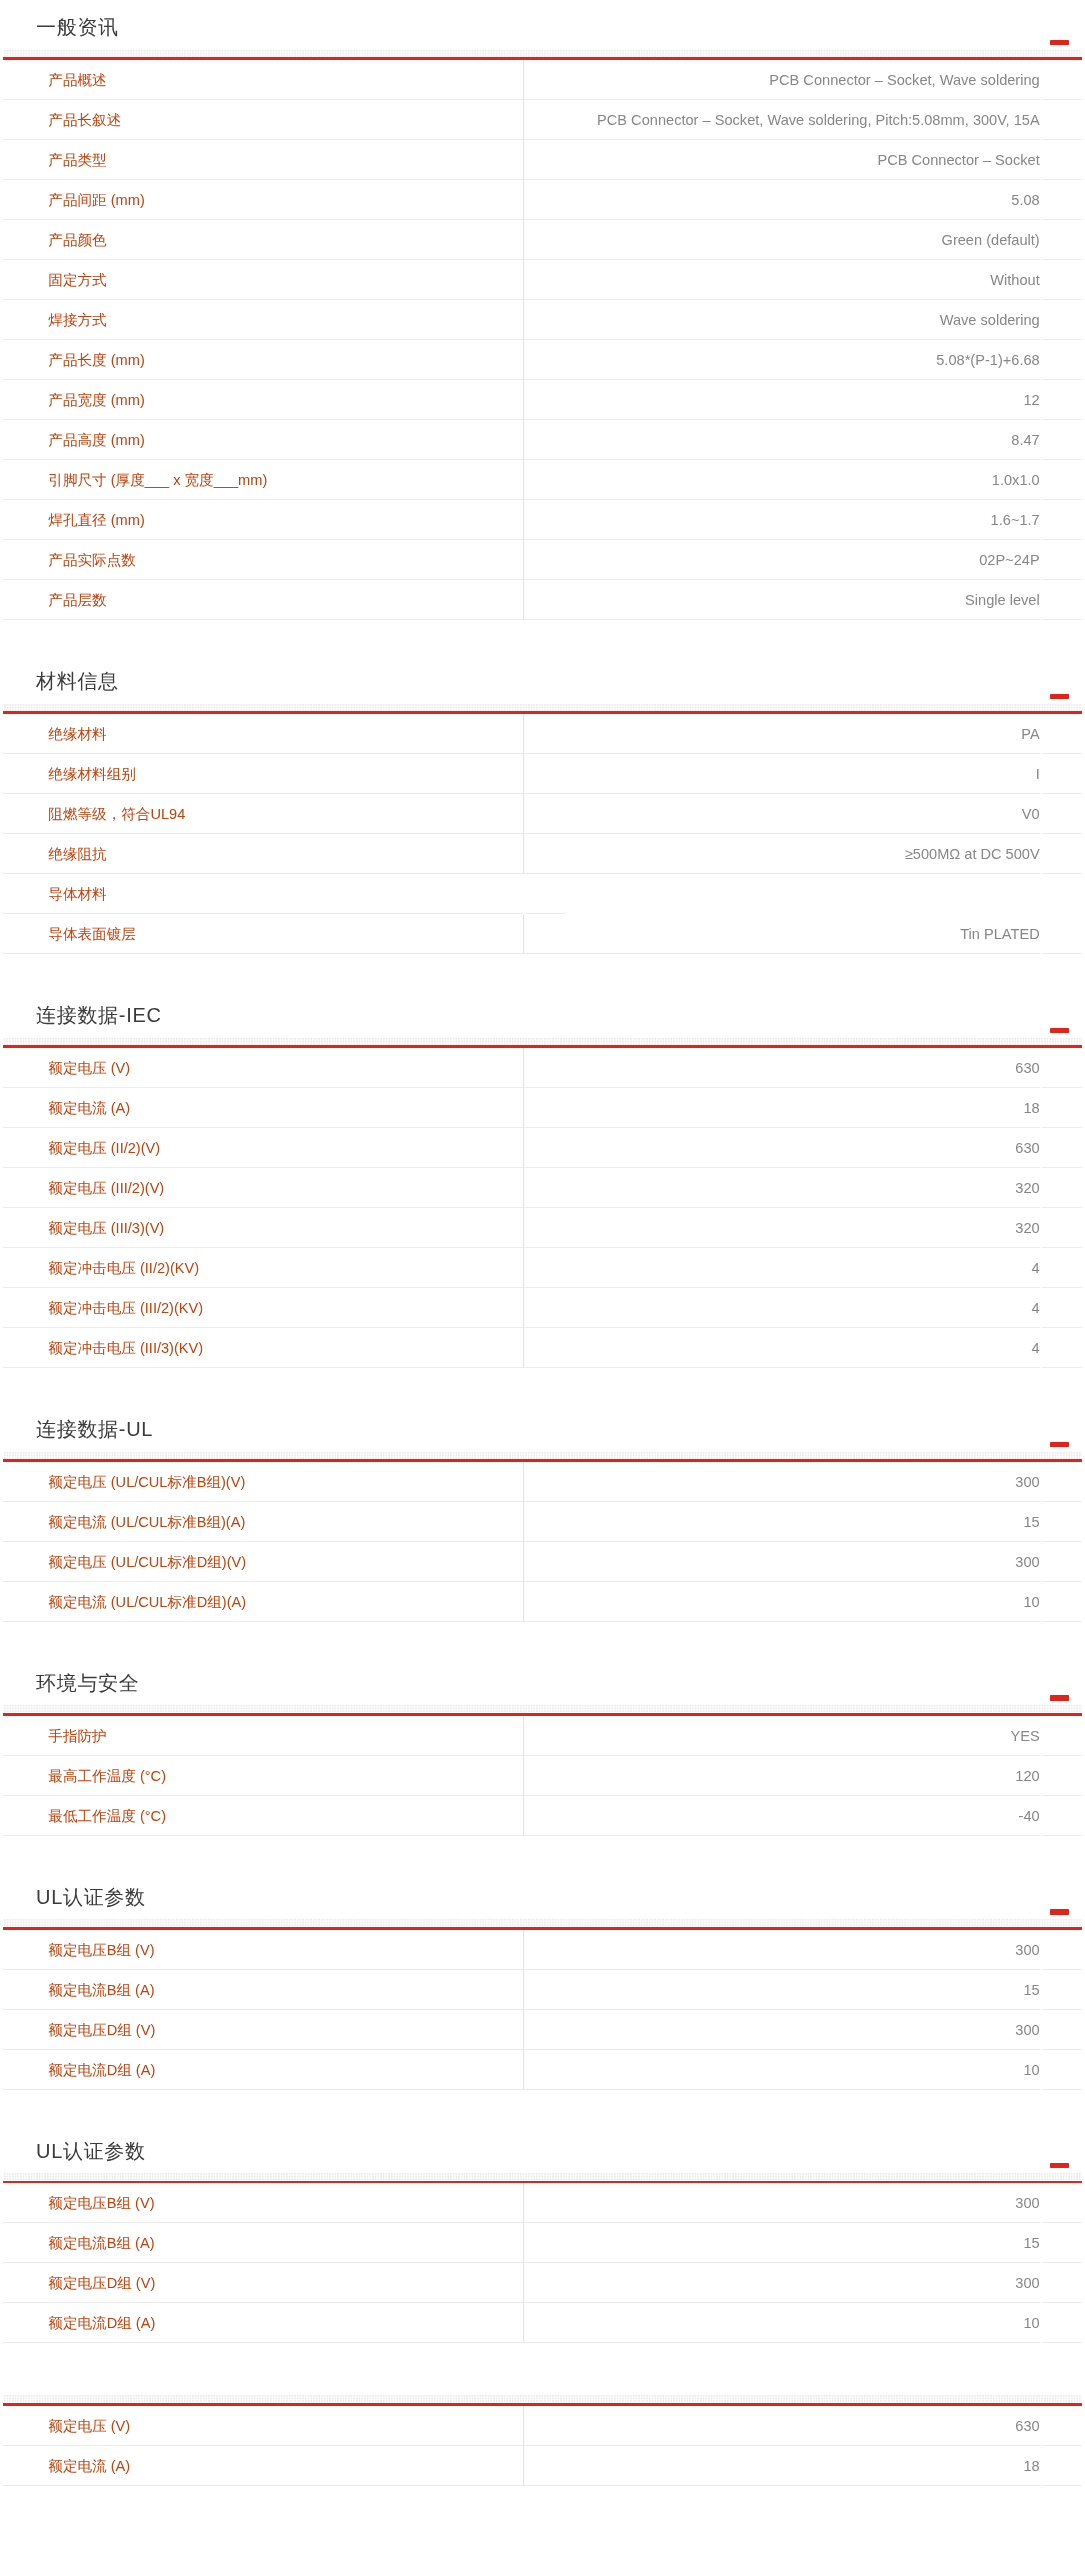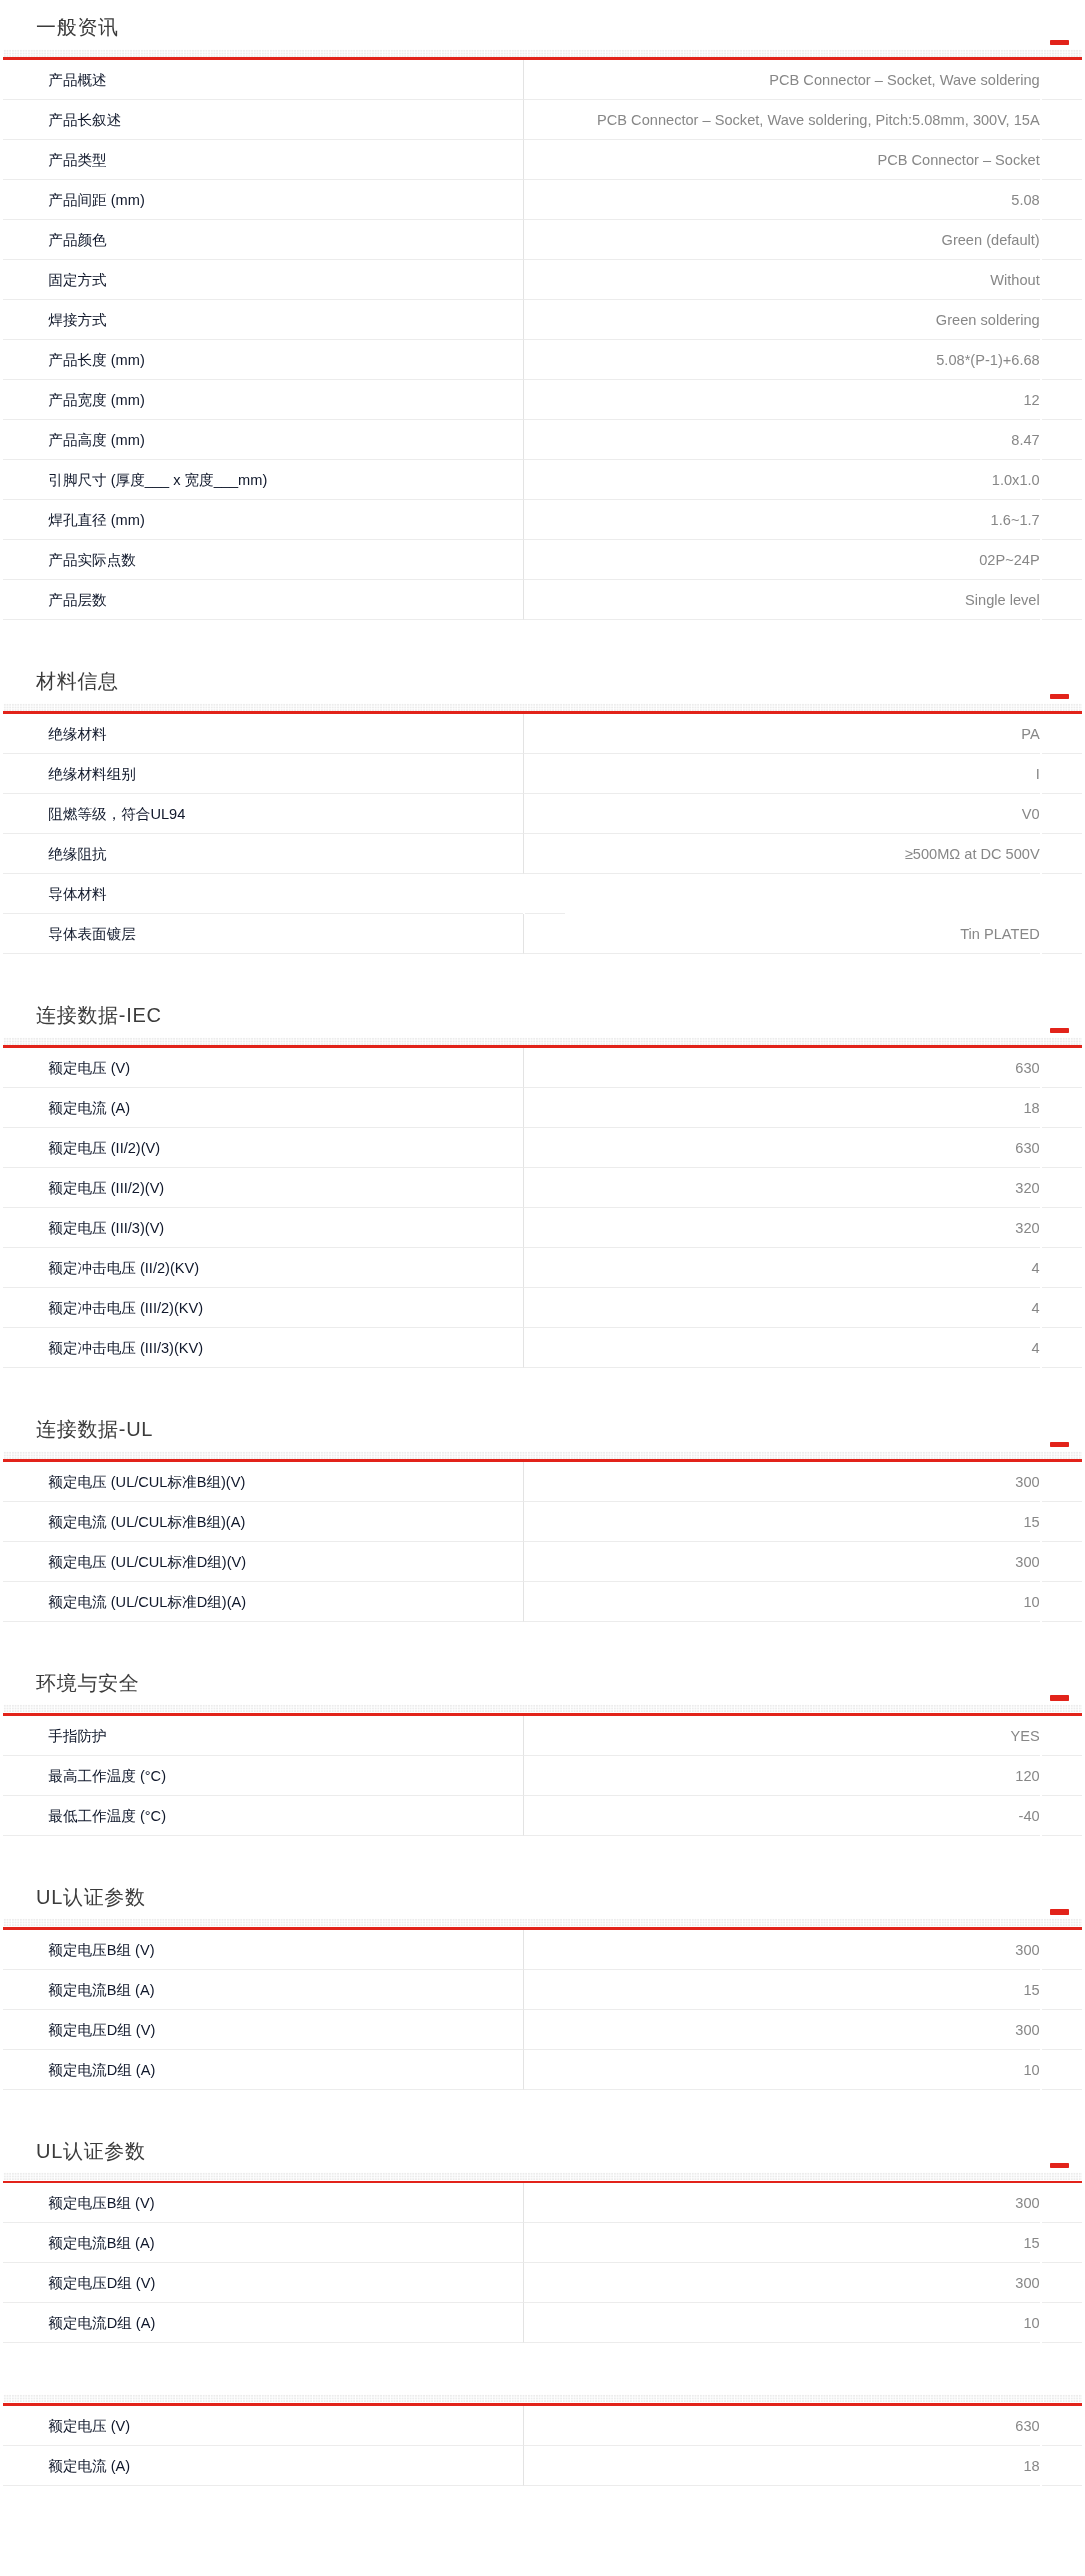--- a/index.html
+++ b/index.html
@@ -56,21 +56,21 @@
     line-height: 40px;
     border-bottom: 1.3px solid #ececec;
     box-sizing: border-box;
     white-space: nowrap;
     overflow: hidden;
   }
   .cell-label {
     flex: 0 0 520px;
     padding-left: 45px;
     font-size: 14.6px;
-    color: #0f172a;
+    color: #c2410c;
   }
   .cell-value {
     flex: 1 1 auto;
     border-left: 1.3px solid #e3e3e3;
     text-align: right;
     font-size: 14.6px;
     color: #878787;
   }
   .cell-filler {
     flex: 0 0 40px;
@@ -120,21 +120,21 @@
   </div>
 
   <div class="spec-row">
     <div class="cell-label">固定方式</div>
     <div class="cell-value">Without</div>
     <div class="cell-filler"></div>
   </div>
 
   <div class="spec-row">
     <div class="cell-label">焊接方式</div>
-    <div class="cell-value">Green soldering</div>
+    <div class="cell-value">Wave soldering</div>
     <div class="cell-filler"></div>
   </div>
 
   <div class="spec-row">
     <div class="cell-label">产品长度 (mm)</div>
     <div class="cell-value">5.08*(P-1)+6.68</div>
     <div class="cell-filler"></div>
   </div>
 
   <div class="spec-row">

